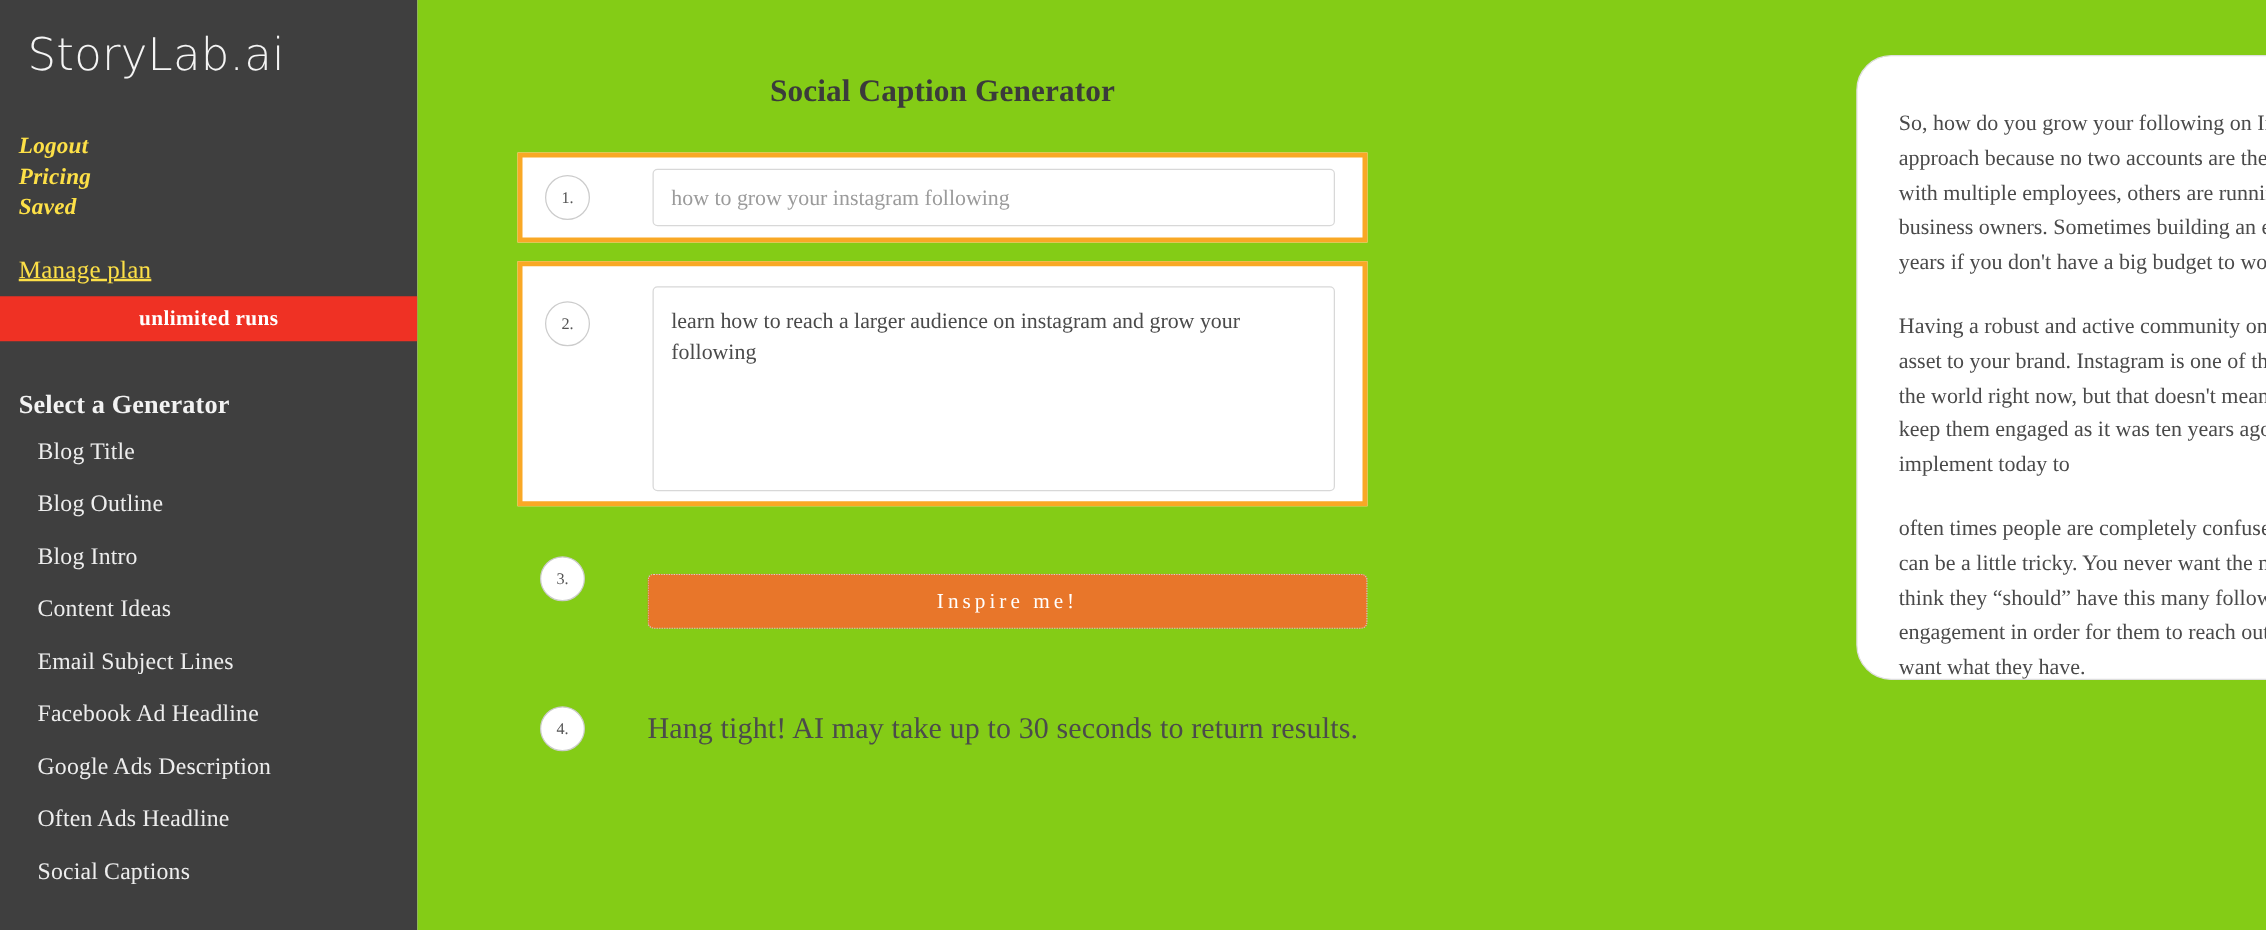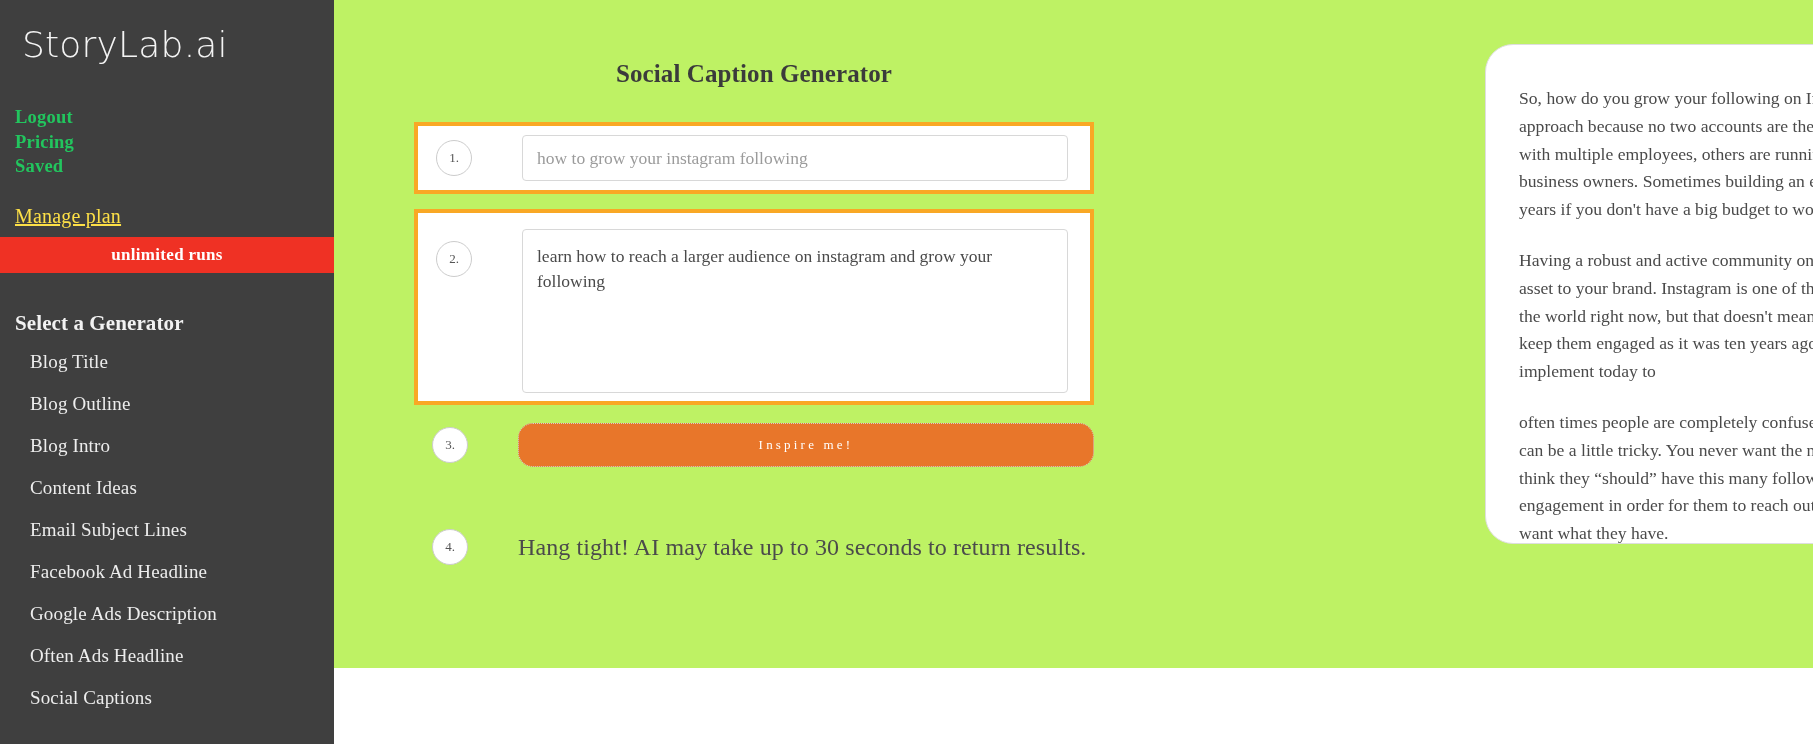--- a/index.html
+++ b/index.html
@@ -41,26 +41,27 @@
     color: #f4f4f4;
     line-height: 1.25;
   }
 
   .account-links {
     margin-top: 38px;
     padding-left: 15px;
   }
   .account-links a {
     display: block;
-    color: #22c55e;
+    color: #fde047;
     text-decoration: none;
     font-size: 18.5px;
     line-height: 1.33;
     letter-spacing: .2px;
     font-weight: 700;
+    font-style: italic;
   }
 
   .manage-plan-wrap {
     margin-top: 26px;
     padding-left: 15px;
   }
   .manage-plan {
     color: #fde047;
     font-size: 20px;
     font-weight: 400;
@@ -102,22 +103,22 @@
     padding: 0 0 23px 0;
     color: #ededed;
     letter-spacing: .15px;
     cursor: pointer;
   }
 
   
   .main {
     position: relative;
     flex: 1;
-    height: 668px;
-    background: #bef264;
+    height: 744px;
+    background: #84cc16;
   }
 
   .form-col {
     position: absolute;
     left: 80px;
     top: 0;
     width: 680px;
   }
 
   .page-title {
@@ -190,29 +191,30 @@
     background: #ffffff;
     resize: none;
     outline: none;
   }
 
   .inspire-btn {
     flex: 1;
     height: 44px;
     background: #e8762a;
     border: 1px dotted #d1d1d1;
-    border-radius: 15px;
+    border-radius: 5px;
     color: #ffffff;
     font-family: "Liberation Serif", "DejaVu Serif", serif;
-    font-size: 13px;
+    font-size: 17px;
     letter-spacing: 3.2px;
     cursor: pointer;
     display: flex;
     align-items: center;
     justify-content: center;
+    margin-top: 36px;
   }
 
   .hint-text {
     flex: 1;
     font-size: 24px;
     color: #4b4b4b;
     letter-spacing: .1px;
   }
 
   

